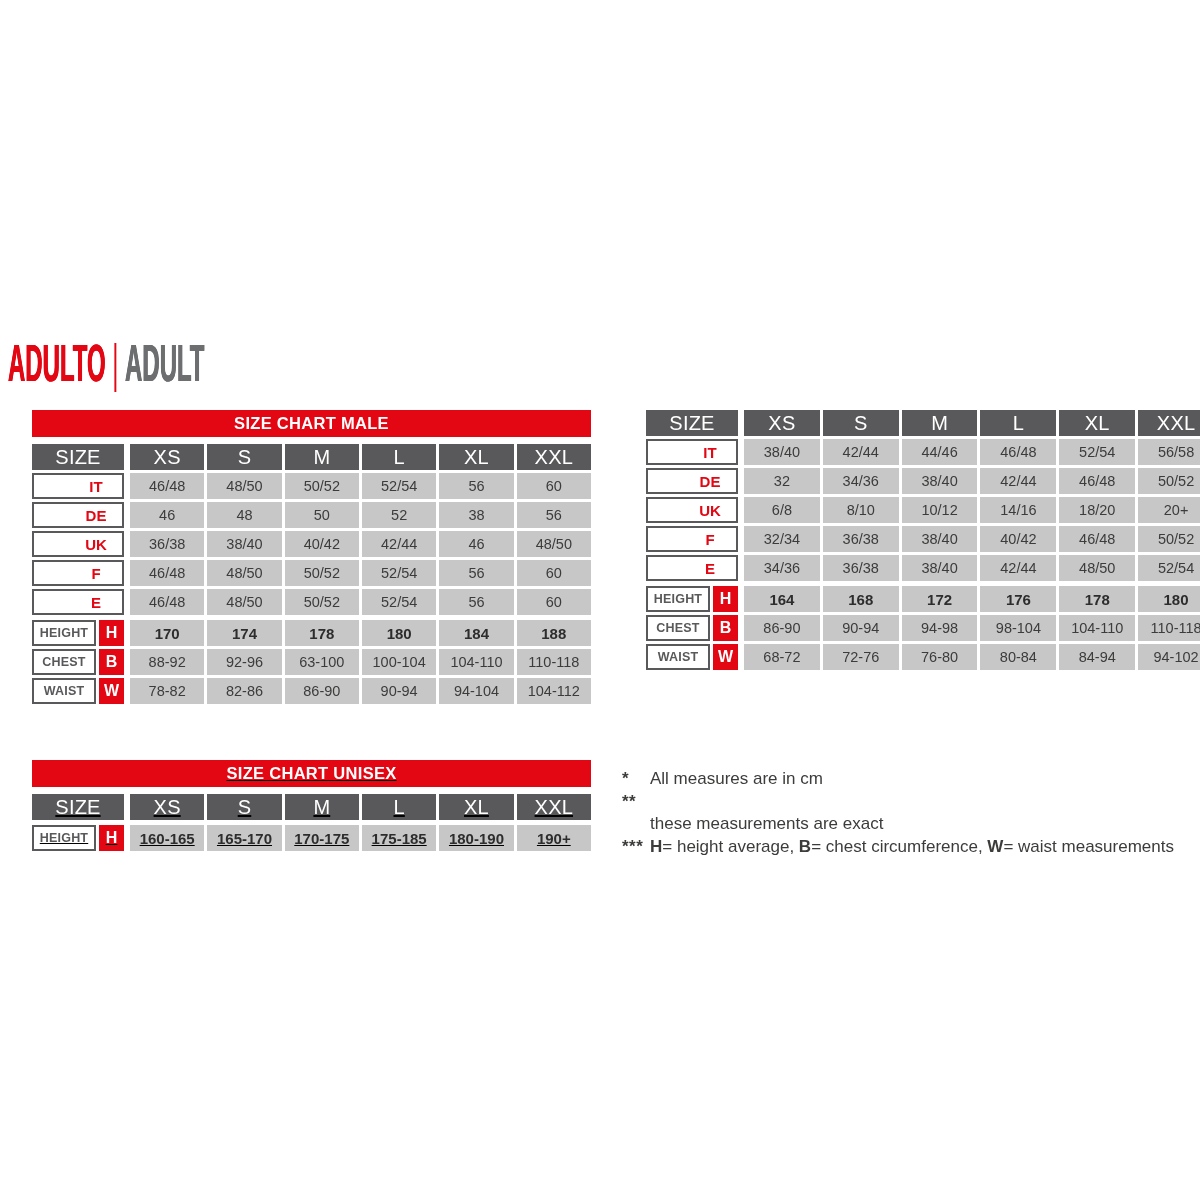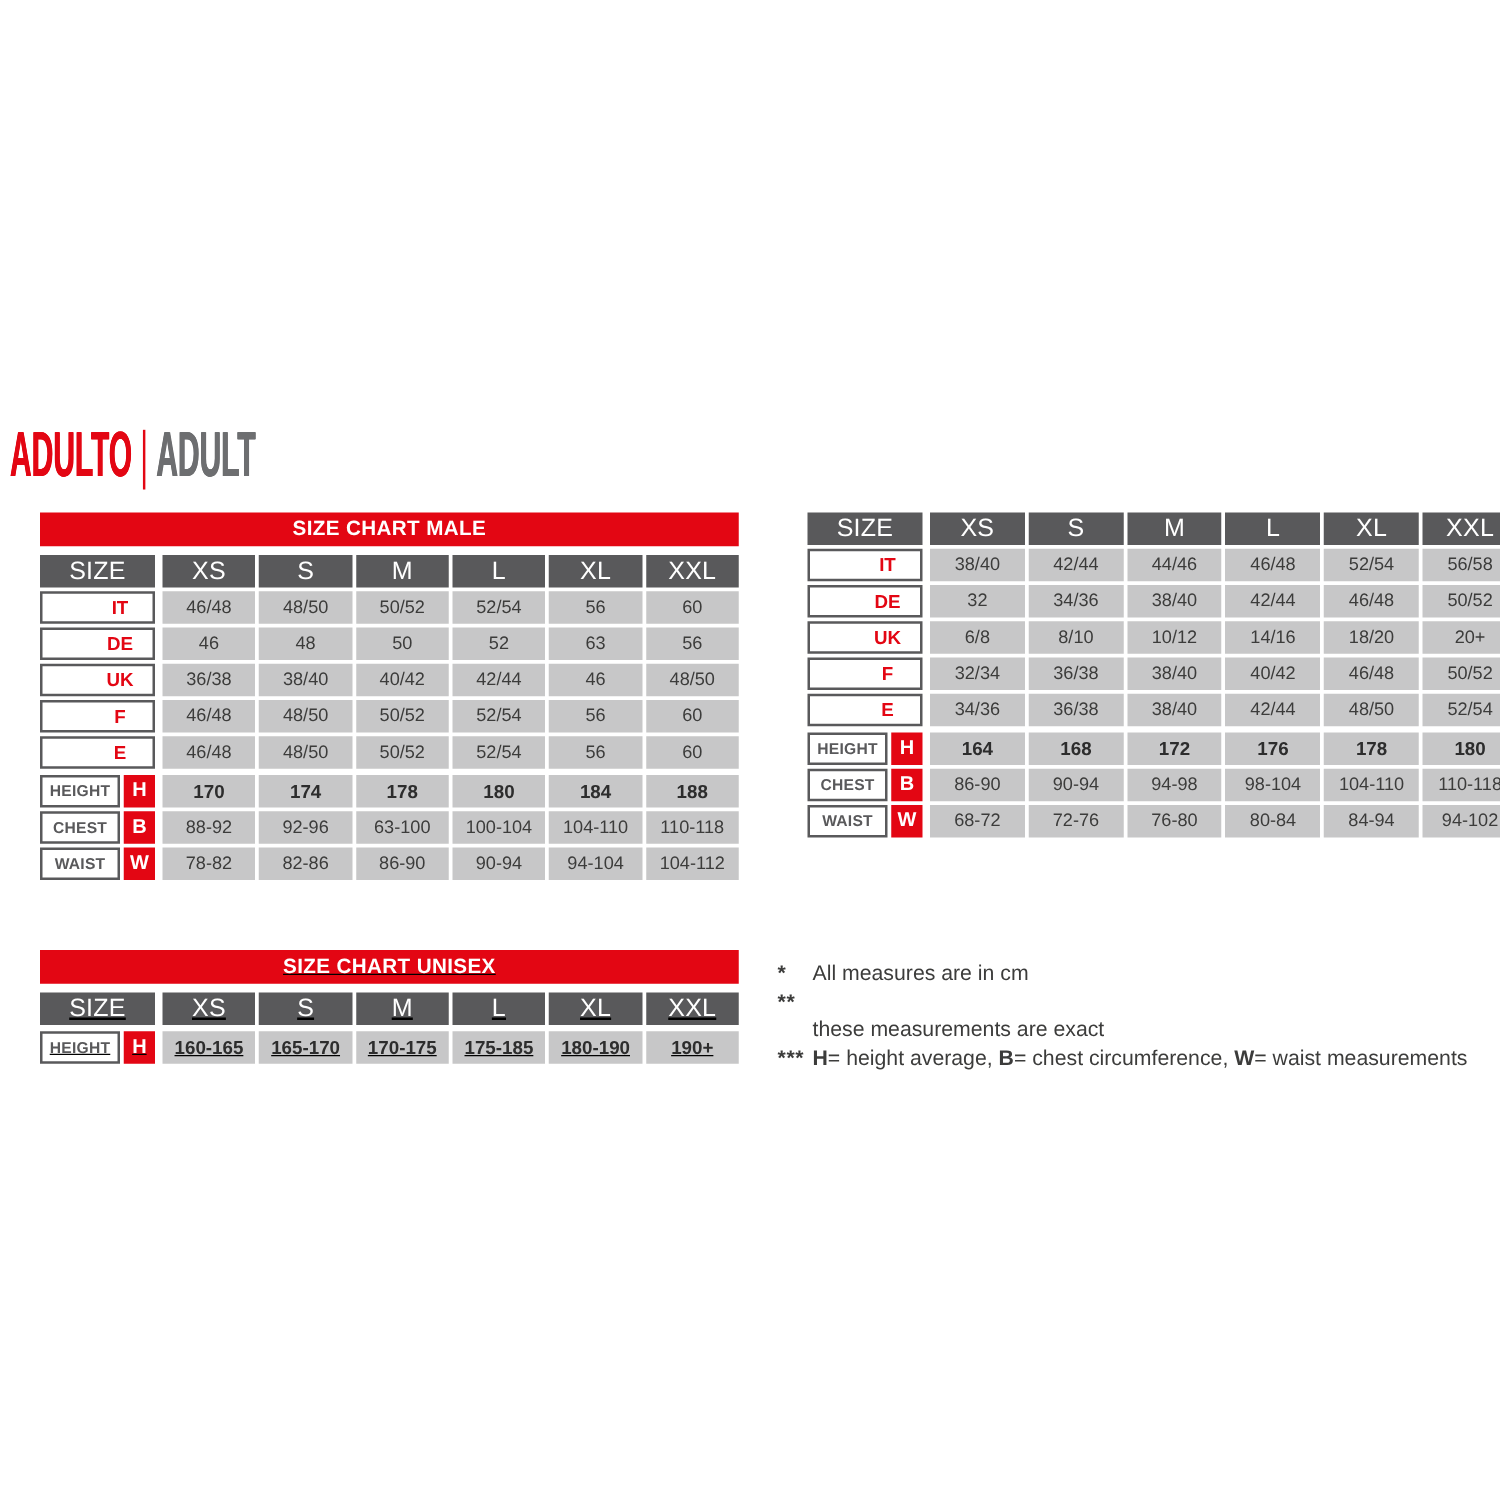--- a/index.html
+++ b/index.html
@@ -100,21 +100,21 @@
       <div class="cell data flexcell">52/54</div>
       <div class="cell data flexcell">56</div>
       <div class="cell data flexcell">60</div>
     </div>
     <div class="t-row">
       <div class="lab cell labelbox">DE</div>
       <div class="cell data flexcell">46</div>
       <div class="cell data flexcell">48</div>
       <div class="cell data flexcell">50</div>
       <div class="cell data flexcell">52</div>
-      <div class="cell data flexcell">63</div>
+      <div class="cell data flexcell">38</div>
       <div class="cell data flexcell">56</div>
     </div>
     <div class="t-row">
       <div class="lab cell labelbox">UK</div>
       <div class="cell data flexcell">36/38</div>
       <div class="cell data flexcell">38/40</div>
       <div class="cell data flexcell">40/42</div>
       <div class="cell data flexcell">42/44</div>
       <div class="cell data flexcell">46</div>
       <div class="cell data flexcell">48/50</div>

